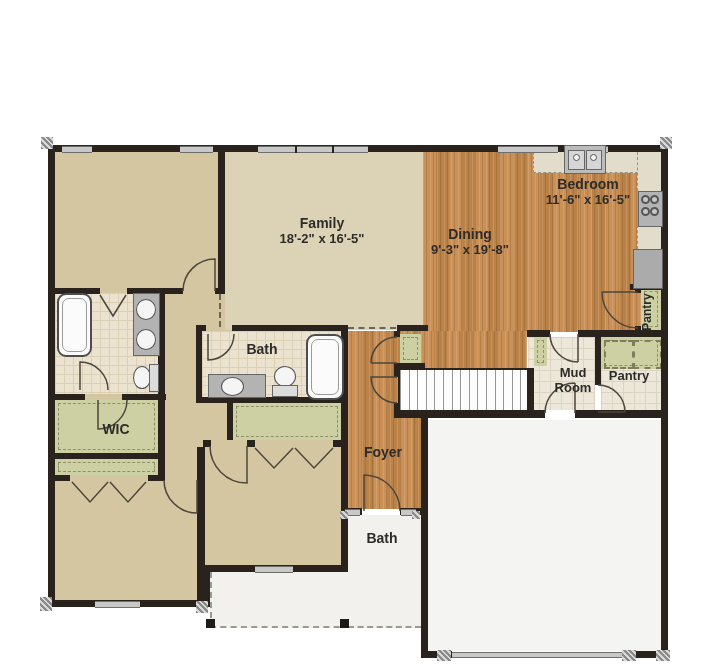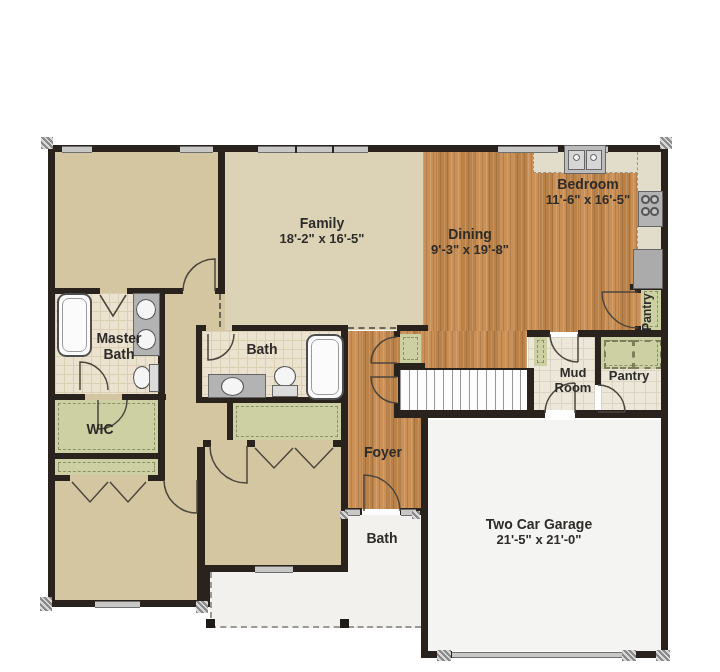--- a/index.html
+++ b/index.html
@@ -209,42 +209,35 @@
     <div class="dims">18'-2" x 16'-5"</div>
   </div>
   <div class="room-label" style="left:470px;top:242px;">
     <div>Dining</div>
     <div class="dims">9'-3" x 19'-8"</div>
   </div>
   <div class="room-label" style="left:588px;top:192px;">
     <div>Bedroom</div>
     <div class="dims">11'-6" x 16'-5"</div>
   </div>
-  <div class="room-label wrap" style="left:119px;top:347px;width:64px;">
-    <div>Master Bath</div>
-  </div>
   <div class="room-label" style="left:262px;top:350px;">
     <div>Bath</div>
   </div>
-  <div class="room-label" style="left:100px;top:430px;">
+  <div class="room-label" style="left:116px;top:430px;">
     <div>WIC</div>
   </div>
   <div class="room-label wrap" style="left:573px;top:381px;width:58px;font-size:13px;">
     <div>Mud Room</div>
   </div>
   <div class="room-label" style="left:629px;top:376px;font-size:13px;">
     <div>Pantry</div>
   </div>
   <div class="room-label rot" style="left:648px;top:312px;font-size:12px;">
     <div>Pantry</div>
   </div>
   <div class="room-label" style="left:383px;top:453px;">
     <div>Foyer</div>
   </div>
   <div class="room-label" style="left:382px;top:539px;">
     <div>Bath</div>
   </div>
-  <div class="room-label" style="left:539px;top:532px;">
-    <div>Two Car Garage</div>
-    <div class="dims">21'-5" x 21'-0"</div>
-  </div>
 
 </div>
 
 </body></html>

